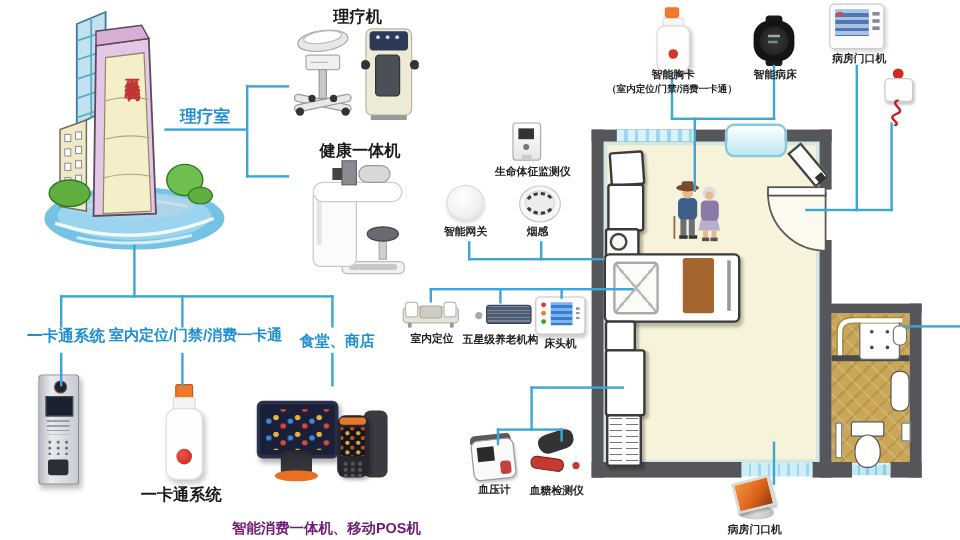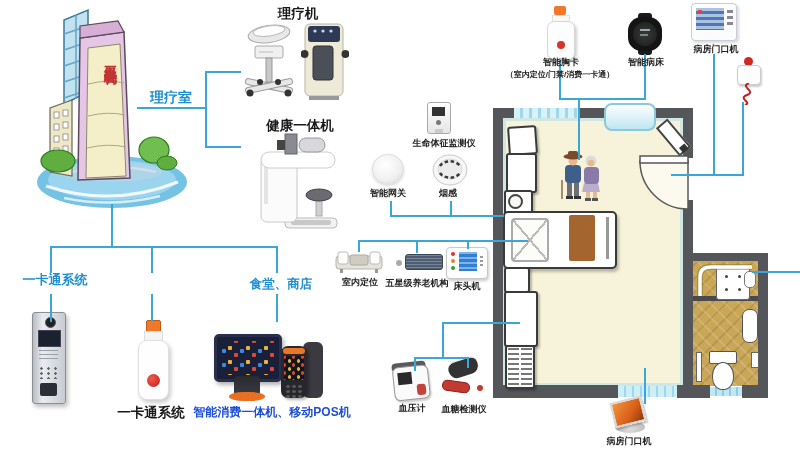--- a/index.html
+++ b/index.html
@@ -6,21 +6,21 @@
   #stage{position:relative;width:800px;height:450px;background:#fff;overflow:hidden;
          font-family:"Liberation Sans","DejaVu Sans",sans-serif;}
   .abs{position:absolute;}
   
   .l{position:absolute;white-space:nowrap;transform:translateX(-50%);font-weight:bold;z-index:40;}
   .b14{font-size:14px;color:#1E8FD0;}
   .b13{font-size:13px;color:#1E8FD0;}
   .b12{font-size:12.5px;color:#1E8FD0;}
   .k13{font-size:13.5px;color:#1a1a1a;}
   .k12{font-size:12.5px;color:#1a1a1a;}
-  .k11{font-size:12px;color:#1d4ed8;}
+  .k11{font-size:12px;color:#701a75;margin-top:28px;}
   .s9{font-size:9px;color:#222;}
   .s8{font-size:8px;color:#222;}
   
   .cn{position:absolute;background:#3BA6D8;z-index:30;}
   
   .wall{position:absolute;background:#55565A;z-index:10;}
   .furn{position:absolute;background:#fff;border:2px solid #3a3a3a;border-radius:3px;
         box-shadow:2px 2px 2px rgba(0,0,0,.25);z-index:12;}
   .dev{position:absolute;z-index:20;}
 </style>
@@ -55,20 +55,21 @@
     <path d="M58,80 Q78,75 94,79 M58,112 Q78,107 95,111 M57,144 Q78,139 96,143" stroke="#A8A888" stroke-width="1" fill="none"></path>
     <ellipse cx="28" cy="157" rx="17" ry="11" fill="#5FAE3F" stroke="#2F7A1F" stroke-width="1.2"></ellipse>
     <ellipse cx="124" cy="146" rx="15" ry="13" fill="#6FBE4F" stroke="#2F7A1F" stroke-width="1.2"></ellipse>
     <ellipse cx="137" cy="159" rx="10" ry="7" fill="#5FAE3F" stroke="#2F7A1F" stroke-width="1"></ellipse>
   </svg>
   <div class="abs" style="left:101px;top:55px;width:18px;height:118px;writing-mode:vertical-rl;text-orientation:upright;
               color:#C13535;font-size:13px;font-weight:bold;letter-spacing:1px;z-index:6;">五星级养老机构</div>
 
   <div class="l b14" style="left:171px;top:89px">理疗室</div>
   <div class="l b13" style="left:55px;top:271px">一卡通系统</div>
+  <div class="l b12" style="left:163px;top:271px">室内定位/门禁/消费一卡通</div>
   <div class="l b12" style="left:281px;top:276px">食堂、商店</div>
 
   <div class="l k13" style="left:298px;top:5px">理疗机</div>
   <div class="l k13" style="left:300px;top:117px">健康一体机</div>
   <div class="l k13" style="left:151px;top:404px">一卡通系统</div>
   <div class="l k11" style="left:272px;top:404px">智能消费一体机、移动POS机</div>
 
   <div class="l s9" style="left:444px;top:137px">生命体征监测仪</div>
   <div class="l s9" style="left:388px;top:187px">智能网关</div>
   <div class="l s9" style="left:448px;top:187px">烟感</div>

